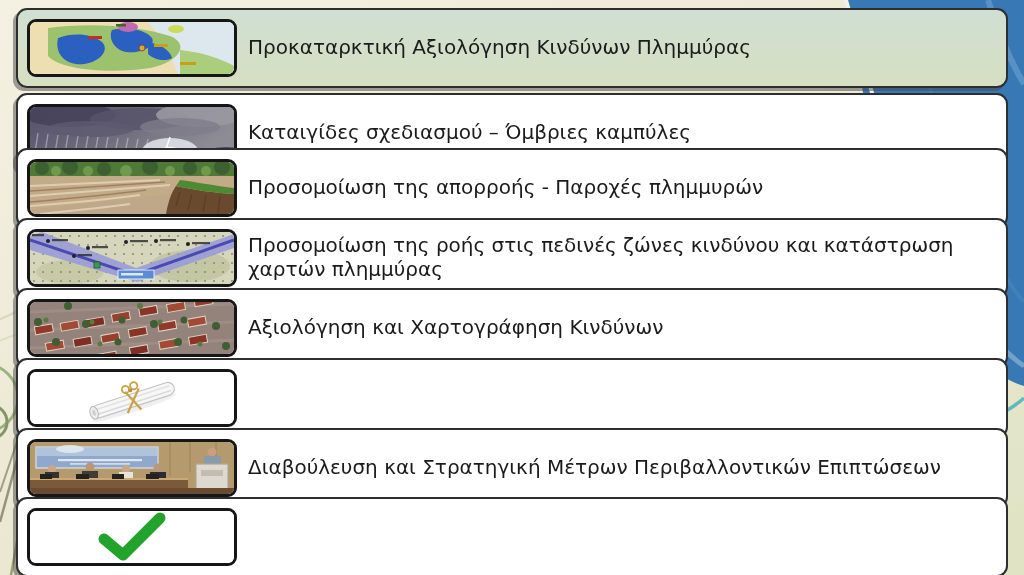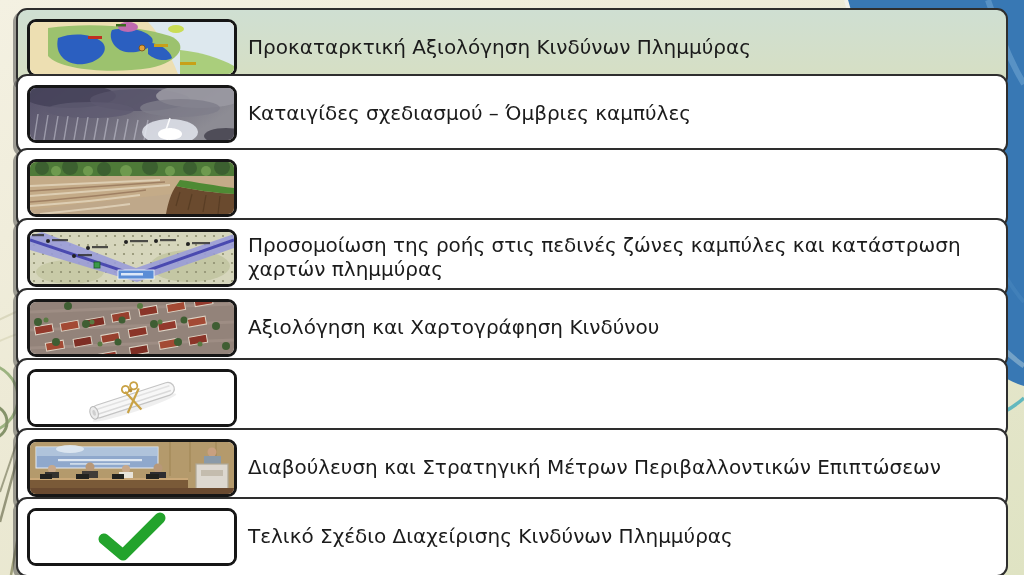--- a/index.html
+++ b/index.html
@@ -74,21 +74,21 @@
         <circle cx="112" cy="26" r="3" fill="#e0a23c" stroke="#7a4a10" stroke-width="0.8"></circle>
         <rect x="58" y="14" width="14" height="3" fill="#c03020"></rect>
         <rect x="124" y="22" width="14" height="3" fill="#c8a018"></rect>
         <rect x="150" y="40" width="16" height="3" fill="#c8a018"></rect>
         <rect x="86" y="2" width="10" height="2.5" fill="#3a6a20"></rect>
       </svg>
     </div>
     <div class="label">Προκαταρκτική Αξιολόγηση Κινδύνων Πλημμύρας</div>
   </div>
 
-  <div class="row" style="top:74px">
+  <div class="row" style="top:93px">
     <div class="thumb">
       <svg viewBox="0 0 204 52" xmlns="http://www.w3.org/2000/svg">
         <defs>
           <linearGradient id="sky2" x1="0" y1="0" x2="1" y2="0.4">
             <stop offset="0" stop-color="#55506a"></stop>
             <stop offset="0.55" stop-color="#6f6c7c"></stop>
             <stop offset="1" stop-color="#8d8c94"></stop>
           </linearGradient>
         </defs>
         <rect width="204" height="52" fill="url(#sky2)"></rect>
@@ -154,20 +154,21 @@
         <path d="M 146 24 C 164 28 186 31 204 32 L 204 52 L 136 52 C 138 41 141 31 146 24 Z" fill="#6a4a2e"></path>
         <path d="M 146 24 C 164 28 186 31 204 32 L 204 26 C 186 24 166 20 150 18 Z" fill="#4e8a34"></path>
         <g stroke="#543a22" stroke-width="1.2" opacity="0.8">
           <path d="M 150 30 L 146 44"></path>
             <path d="M 162 32 L 158 48"></path>
             <path d="M 176 33 L 173 50"></path>
             <path d="M 190 34 L 188 52"></path>
         </g>
       </svg>
     </div>
+    <div class="label">Προσομοίωση της απορροής - Παροχές πλημμυρών</div>
   </div>
 
   <div class="row" style="top:218px">
     <div class="thumb">
       <svg viewBox="0 0 204 52" xmlns="http://www.w3.org/2000/svg">
         <defs>
           <pattern id="dots4" width="9" height="9" patternUnits="userSpaceOnUse">
             <circle cx="4" cy="4" r="1.1" fill="#8f9070"></circle>
           </pattern>
         </defs>
@@ -192,21 +193,21 @@
             <rect x="100" y="8" width="18" height="2.2"></rect>
           <rect x="130" y="7" width="16" height="2.2"></rect>
             <rect x="162" y="10" width="18" height="2.2"></rect>
           <rect x="2" y="2" width="12" height="2.2"></rect>
         </g>
         <rect x="64" y="30" width="6" height="6" fill="#3a9a4a" stroke="#1c5a26" stroke-width="0.8"></rect>
         <rect x="88" y="38" width="36" height="9" fill="#5b8dd6" stroke="#ffffff" stroke-width="0.8"></rect>
         <rect x="91" y="41" width="22" height="2.5" fill="#dce8f8"></rect>
       </svg>
     </div>
-    <div class="label">Προσομοίωση της ροής στις πεδινές ζώνες καμπύλες και κατάστρωση χαρτών πλημμύρας</div>
+    <div class="label">Προσομοίωση της ροής στις πεδινές ζώνες κινδύνου και κατάστρωση χαρτών πλημμύρας</div>
   </div>
 
   <div class="row" style="top:288px">
     <div class="thumb">
       <svg viewBox="0 0 204 52" xmlns="http://www.w3.org/2000/svg">
         <rect width="204" height="52" fill="#93837a"></rect>
         <g stroke="#a5958a" stroke-width="3" opacity="0.6">
           <path d="M 0 10 L 204 2"></path>
             <path d="M 0 28 L 204 20"></path>
             <path d="M 0 46 L 204 38"></path>
@@ -250,21 +251,21 @@
         <g fill="#5a7a42">
           <circle cx="16" cy="18" r="2.5"></circle>
             <circle cx="62" cy="20" r="2.5"></circle>
             <circle cx="130" cy="20" r="2.5"></circle>
           <circle cx="170" cy="42" r="2.5"></circle>
             <circle cx="70" cy="42" r="2.5"></circle>
             <circle cx="110" cy="4" r="3"></circle>
         </g>
       </svg>
     </div>
-    <div class="label">Αξιολόγηση και Χαρτογράφηση Κινδύνου</div>
+    <div class="label">Αξιολόγηση και Χαρτογράφηση Κινδύνων</div>
   </div>
 
   <div class="row" style="top:358px">
     <div class="thumb">
       <svg viewBox="0 0 204 52" xmlns="http://www.w3.org/2000/svg">
         <rect width="204" height="52" fill="#ffffff"></rect>
         <g transform="rotate(-18 102 28)">
           <ellipse cx="102" cy="36" rx="44" ry="4" fill="#e8e8e8" opacity="0.7"></ellipse>
           <rect x="60" y="22" width="86" height="13" rx="6.5" fill="#f7f7f7" stroke="#c4c4c4" stroke-width="1.2"></rect>
           <path d="M 62 26 L 142 26" stroke="#e2e2e2" stroke-width="1.5"></path>
@@ -323,16 +324,15 @@
     <div class="label">Διαβούλευση και Στρατηγική Μέτρων Περιβαλλοντικών Επιπτώσεων</div>
   </div>
 
   <div class="row" style="top:497px">
     <div class="thumb">
       <svg viewBox="0 0 204 52" xmlns="http://www.w3.org/2000/svg">
         <rect width="204" height="52" fill="#ffffff"></rect>
         <path d="M 74 28 L 93 44 L 130 7" fill="none" stroke="#23a32c" stroke-width="11" stroke-linecap="round" stroke-linejoin="round"></path>
       </svg>
     </div>
-    <div class="label">Τελικό Σχέδιο Διαχείρισης Κινδύνων Πλημμύρας</div>
   </div>
 
 </div>
 
 </body></html>

